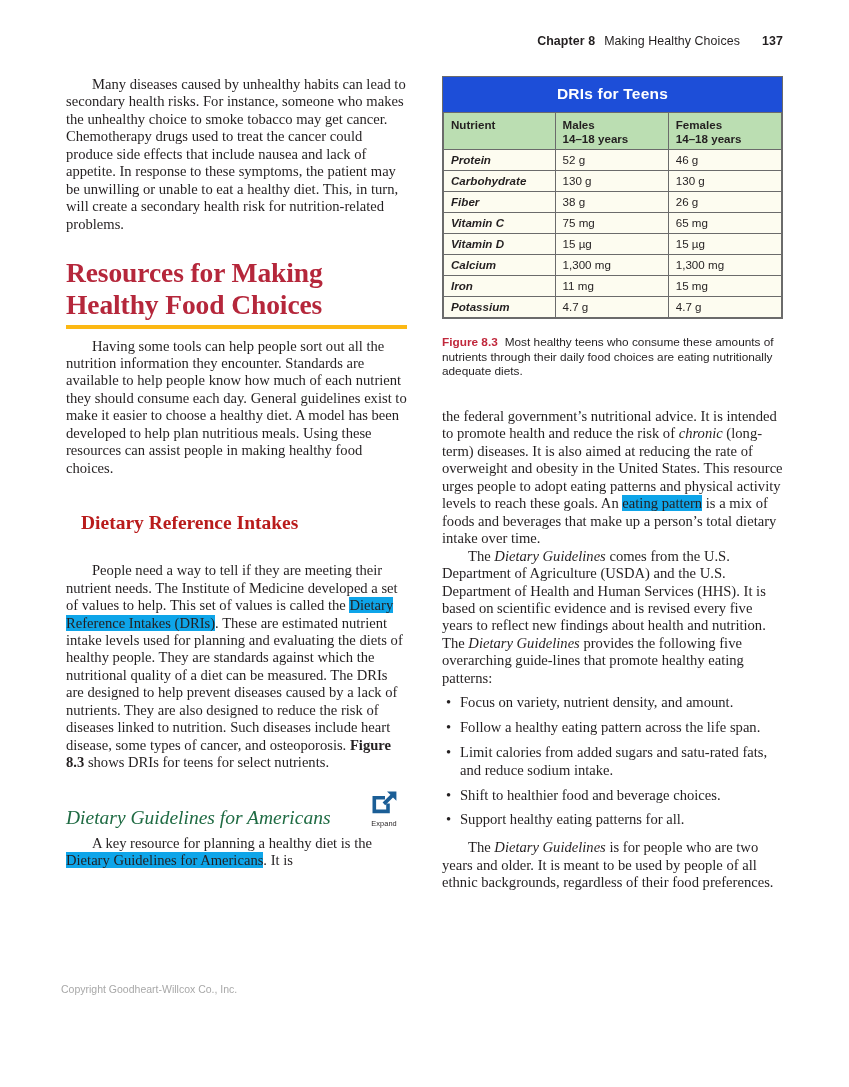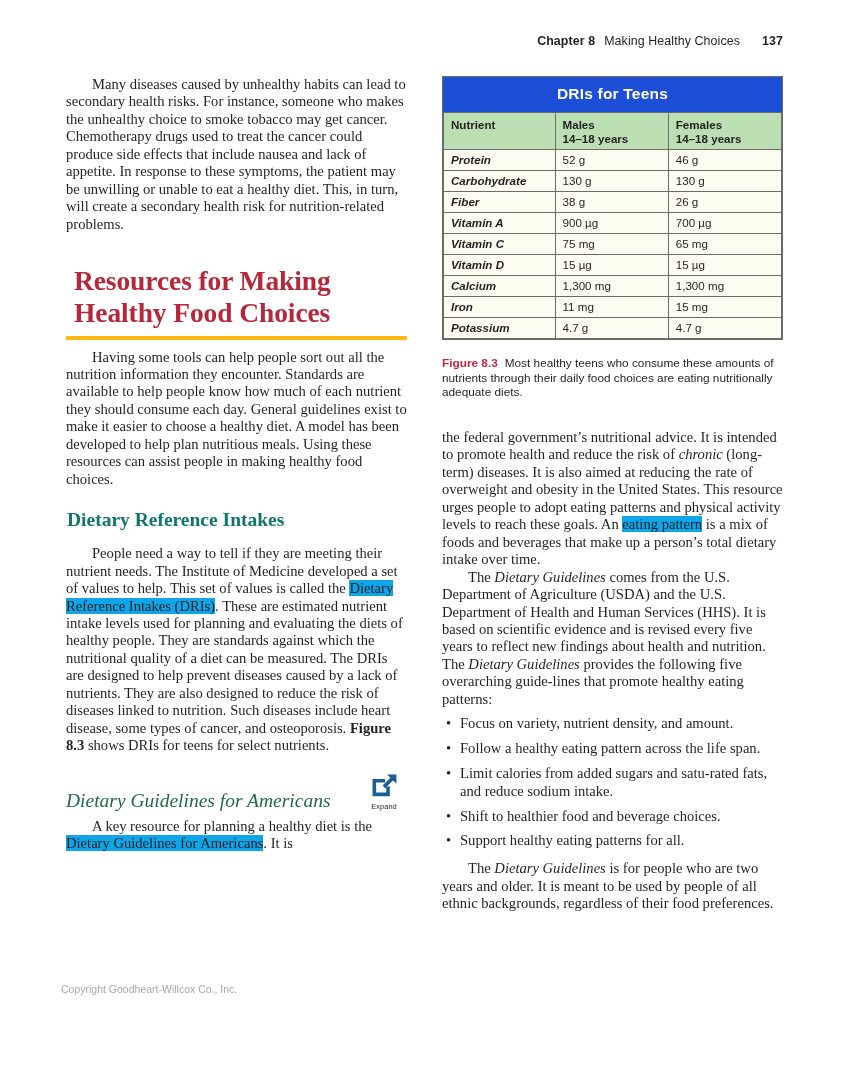--- a/index.html
+++ b/index.html
@@ -57,39 +57,39 @@
 
   .hl {
     background: #0ea5e9;
     font-weight: normal;
   }
   .it { font-style: italic; }
   .bold { font-weight: bold; }
 
   
   h1.section-head {
-    margin: 8px;
+    margin: 0;
     font-size: 27.5px;
     line-height: 31.5px;
     font-weight: bold;
     color: #b5273b;
     letter-spacing: -0.1px;
   }
   .head-rule {
     height: 3.5px;
     background: #fcb813;
     width: 100%;
     margin-top: 5px;
   }
   h2.sub-head {
-    margin: 1px;
+    margin: 15px;
     font-size: 19.5px;
     line-height: 22px;
     font-weight: bold;
-    color: #0f766e;
+    color: #b91c1c;
   }
   h3.sub-sub-head {
     margin: 0;
     font-size: 19.5px;
     line-height: 22px;
     font-weight: normal;
     font-style: italic;
     color: #1f6b43;
   }
 
@@ -292,25 +292,20 @@
             <th>Carbohydrate</th>
             <td>130 g</td>
             <td>130 g</td>
           </tr>
           <tr>
             <th>Fiber</th>
             <td>38 g</td>
             <td>26 g</td>
           </tr>
           <tr>
-            <th>Vitamin A</th>
-            <td>900 µg</td>
-            <td>700 µg</td>
-          </tr>
-          <tr>
             <th>Vitamin C</th>
             <td>75 mg</td>
             <td>65 mg</td>
           </tr>
           <tr>
             <th>Vitamin D</th>
             <td>15 µg</td>
             <td>15 µg</td>
           </tr>
           <tr>

